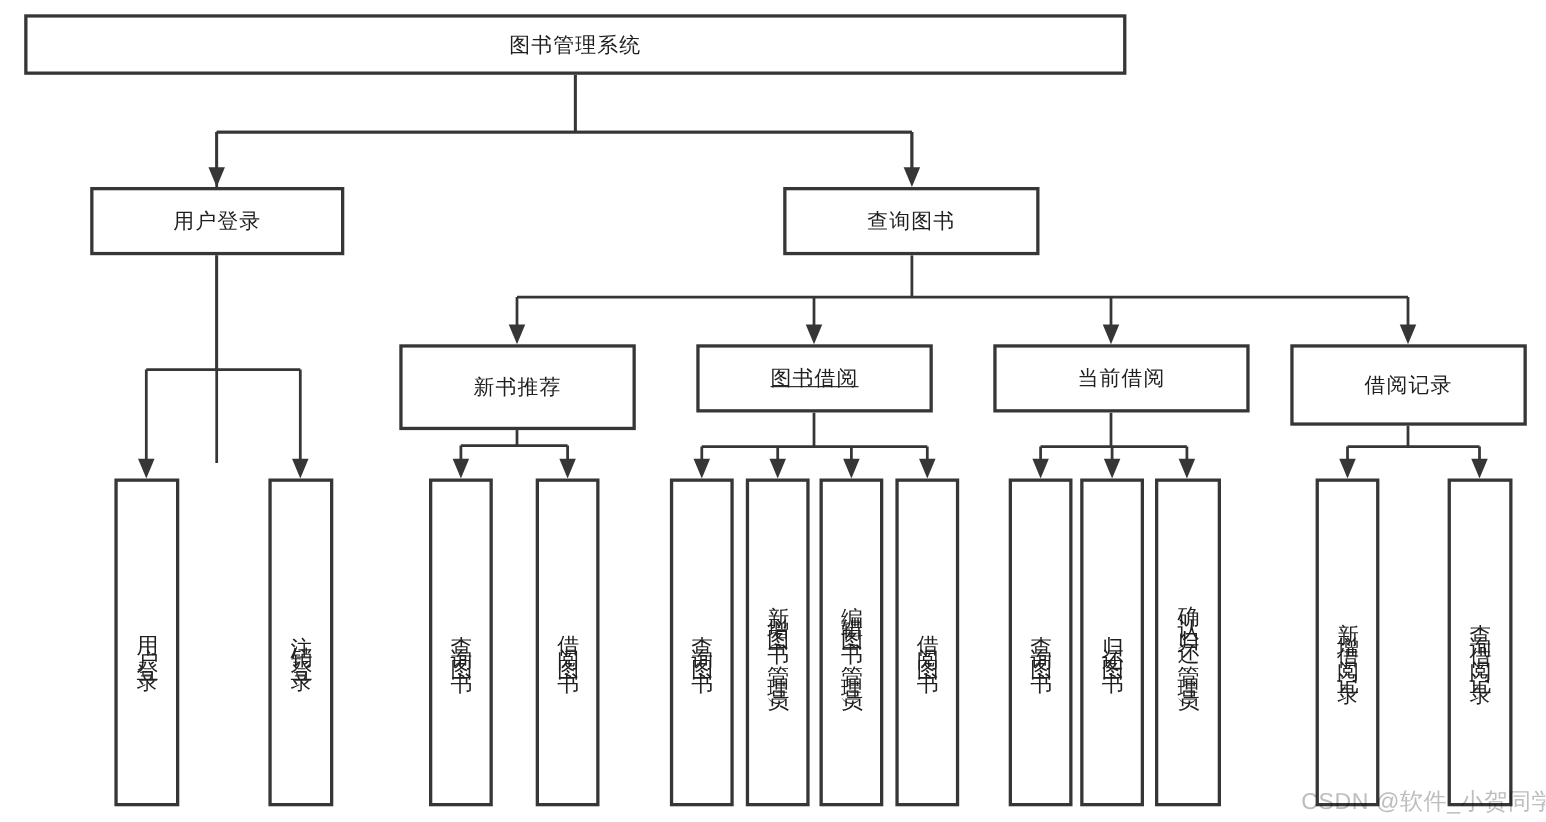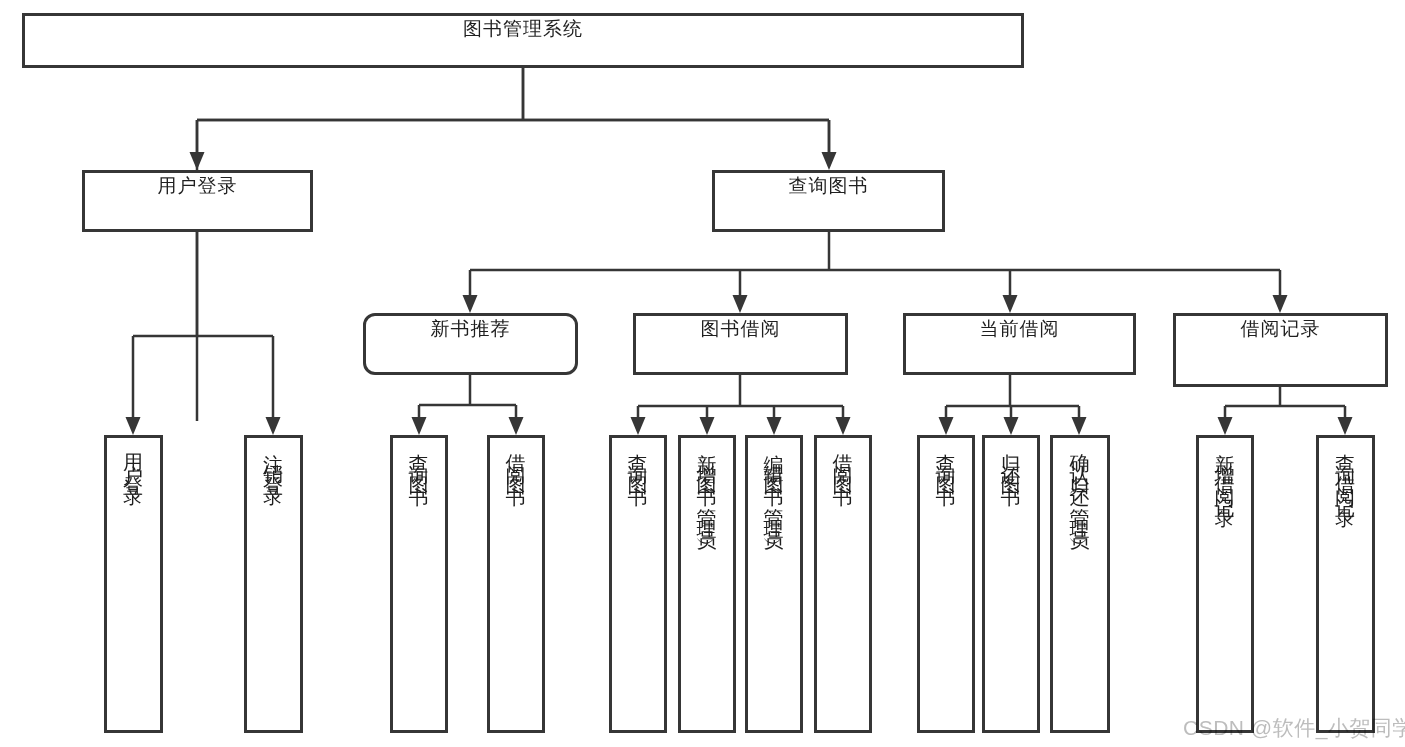--- a/index.html
+++ b/index.html
@@ -16,21 +16,21 @@
     left: 0; top: 0;
     width: 1405px; height: 747px;
     pointer-events: none;
   }
   .box {
     position: absolute;
     box-sizing: border-box;
     background: #ffffff;
     border: 3px solid #363636;
     display: flex;
-    align-items: flex-start;
+    align-items: center;
     justify-content: center;
     color: #1f1f1f;
     z-index: 2;
   }
   .hlabel {
     font-size: 19px;
     letter-spacing: 1px;
     white-space: nowrap;
   }
   .vlabel {
@@ -38,22 +38,22 @@
     text-orientation: mixed;
     font-size: 20px;
     letter-spacing: 11px;
     line-height: 1;
     white-space: nowrap;
   }
   
   .n-root   { left: 22px;   top: 13px;  width: 1002px; height: 55px; }
   .n-l2a    { left: 82px;   top: 170px; width: 231px;  height: 62px; }
   .n-l2b    { left: 712px;  top: 170px; width: 233px;  height: 62px; }
-  .n-l3a    { left: 363px;  top: 313px; width: 215px;  height: 62px; border-radius: 12px; }
-  .n-l3b    { left: 633px;  top: 313px; width: 215px;  height: 62px; }
+  .n-l3a    { left: 363px;  top: 313px; width: 215px;  height: 78px; }
+  .n-l3b    { left: 633px;  top: 313px; width: 215px;  height: 62px; text-decoration: underline; }
   .n-l3c    { left: 903px;  top: 313px; width: 233px;  height: 62px; }
   .n-l3d    { left: 1173px; top: 313px; width: 215px;  height: 74px; }
   .leaf     { top: 435px; height: 298px; width: 59px; }
   .lf-1  { left: 104px; }
   .lf-2  { left: 244px; }
   .lf-3  { left: 390px; width: 58px; }
   .lf-4  { left: 487px; width: 58px; }
   .lf-5  { left: 609px; width: 58px; }
   .lf-6  { left: 678px; width: 58px; }
   .lf-7  { left: 745px; width: 58px; }

